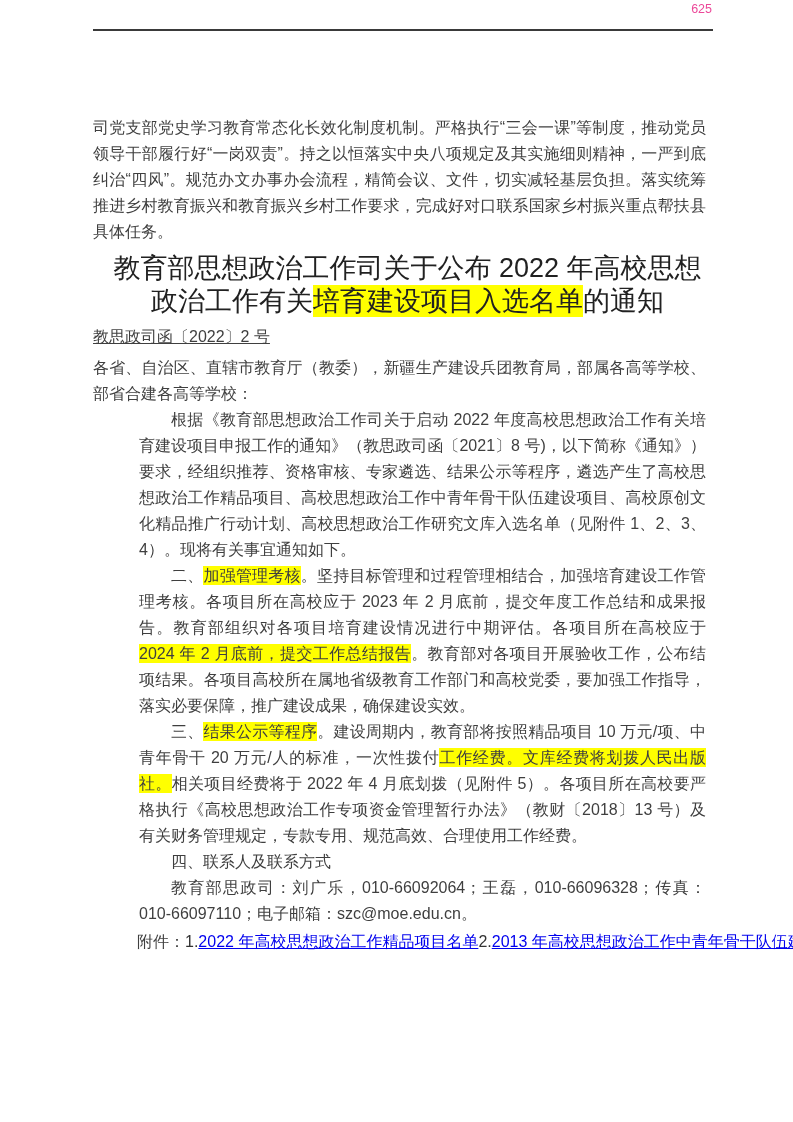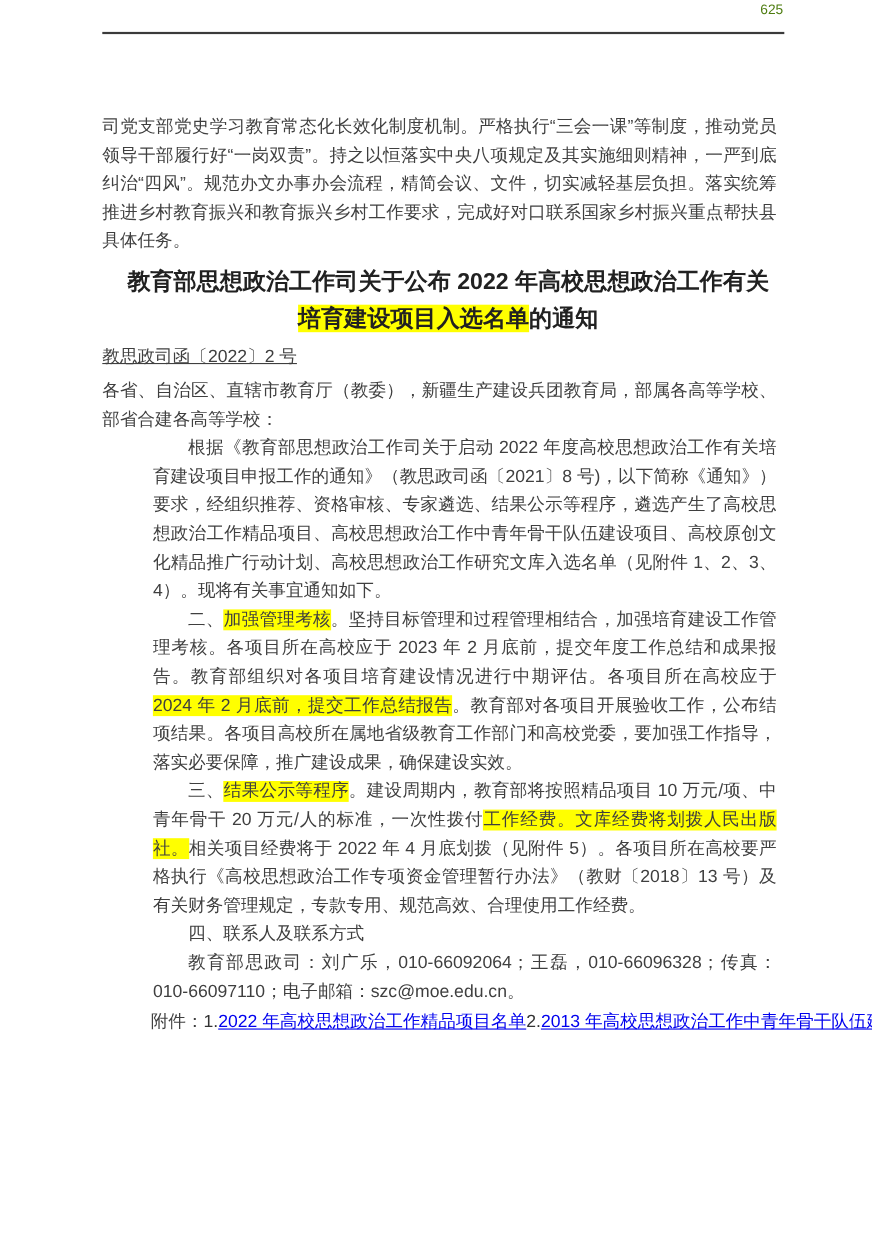--- a/index.html
+++ b/index.html
@@ -14,40 +14,40 @@
   body {
     width: 793px; height: 1122px;
     font-family: "Liberation Sans", "DejaVu Sans", sans-serif;
     color: var(--body-text);
     position: relative;
     overflow: hidden;
   }
   .page { position: absolute; inset: 0; background: #fff; }
   .page-number {
     position: absolute; top: 2px; right: 81px;
-    font-size: 12.5px; color: #4d7c0f;
+    font-size: 12.5px; color: #ec4899;
   }
   .header-rule {
     position: absolute; top: 29px; left: 93px; right: 80px;
     height: 2px; background: var(--rule);
   }
   .content {
-    position: absolute; top: 103px; left: 93px; width: 613px;
+    position: absolute; top: 115px; left: 93px; width: 613px;
     font-size: 16px; line-height: 26px;
     text-align: justify;
   }
   p.para { text-align: justify; }
   p.indent { text-indent: 2em; margin-left: 46px; }
   mark {
     background: var(--hl);
     color: inherit;
     padding: 1px 0;
   }
   .doc-title {
-    font-size: 21px; line-height: 33px; font-weight: bold;
+    font-size: 27px; line-height: 33px; font-weight: normal;
     color: var(--title-text);
     text-align: center;
     margin: 7px 0 6px 16px;
     text-indent: 0;
   }
   .doc-number {
     text-align: right;
     margin-bottom: 5px;
     text-decoration: underline;
   }

